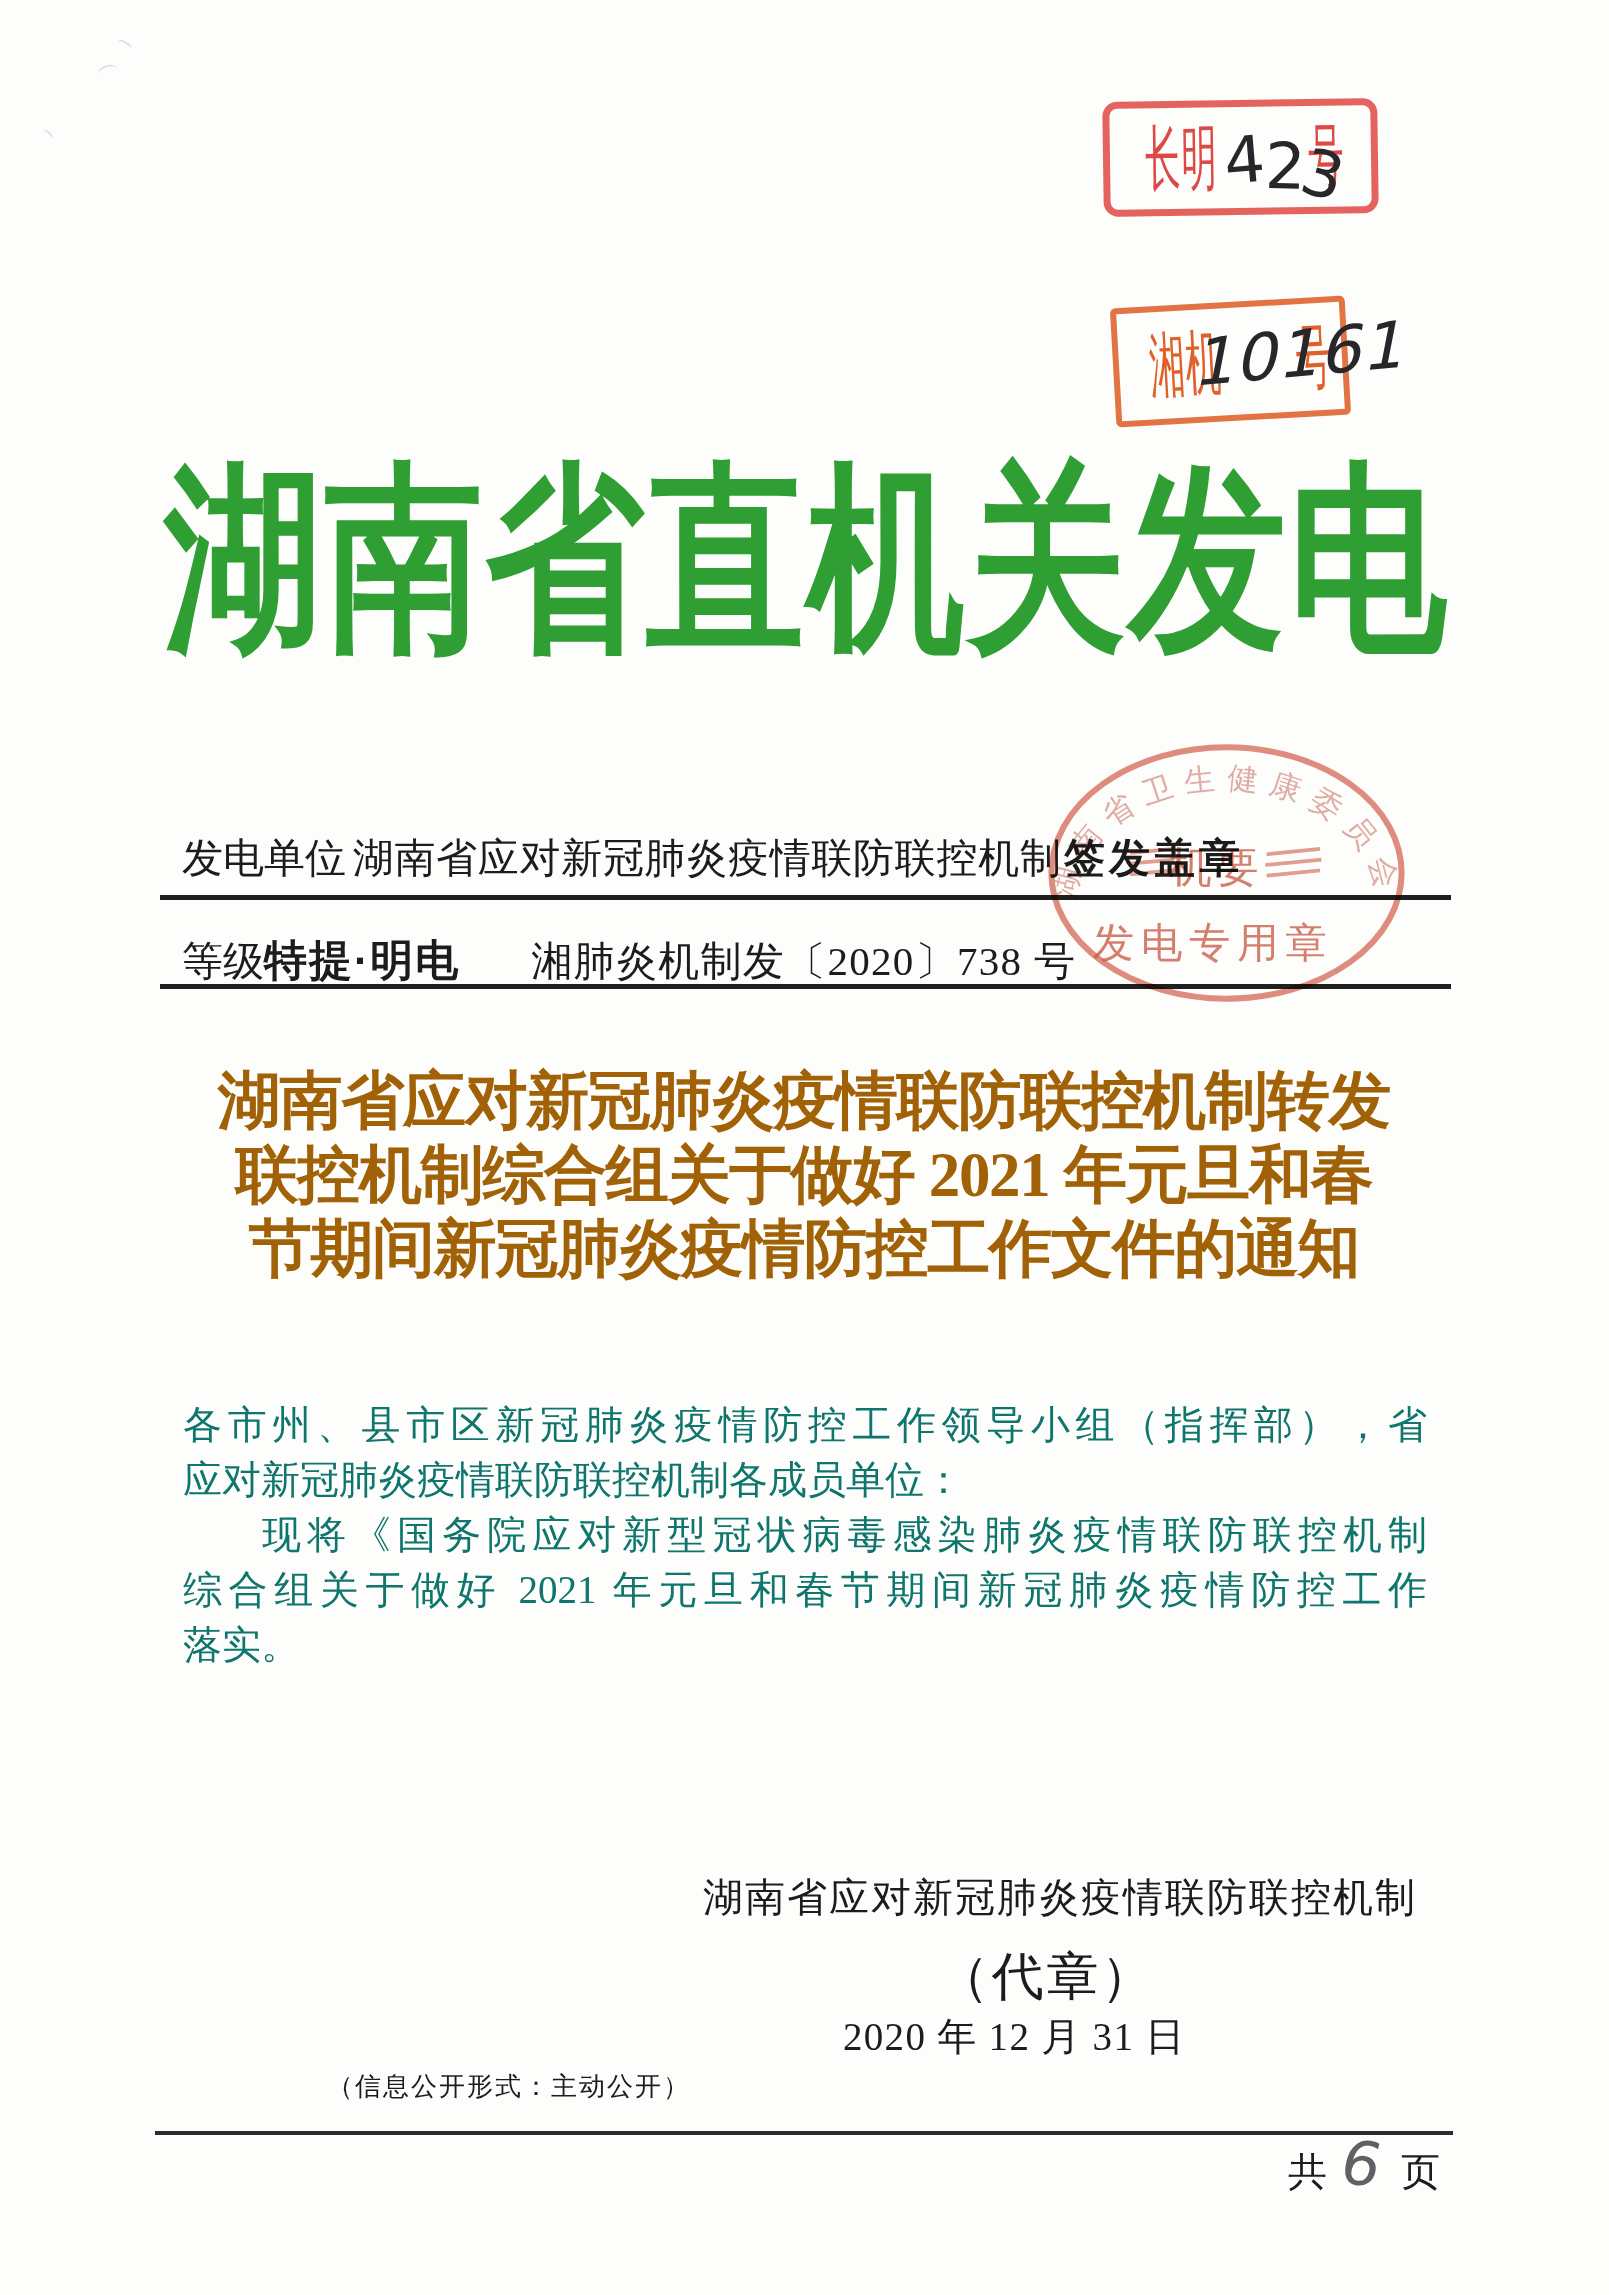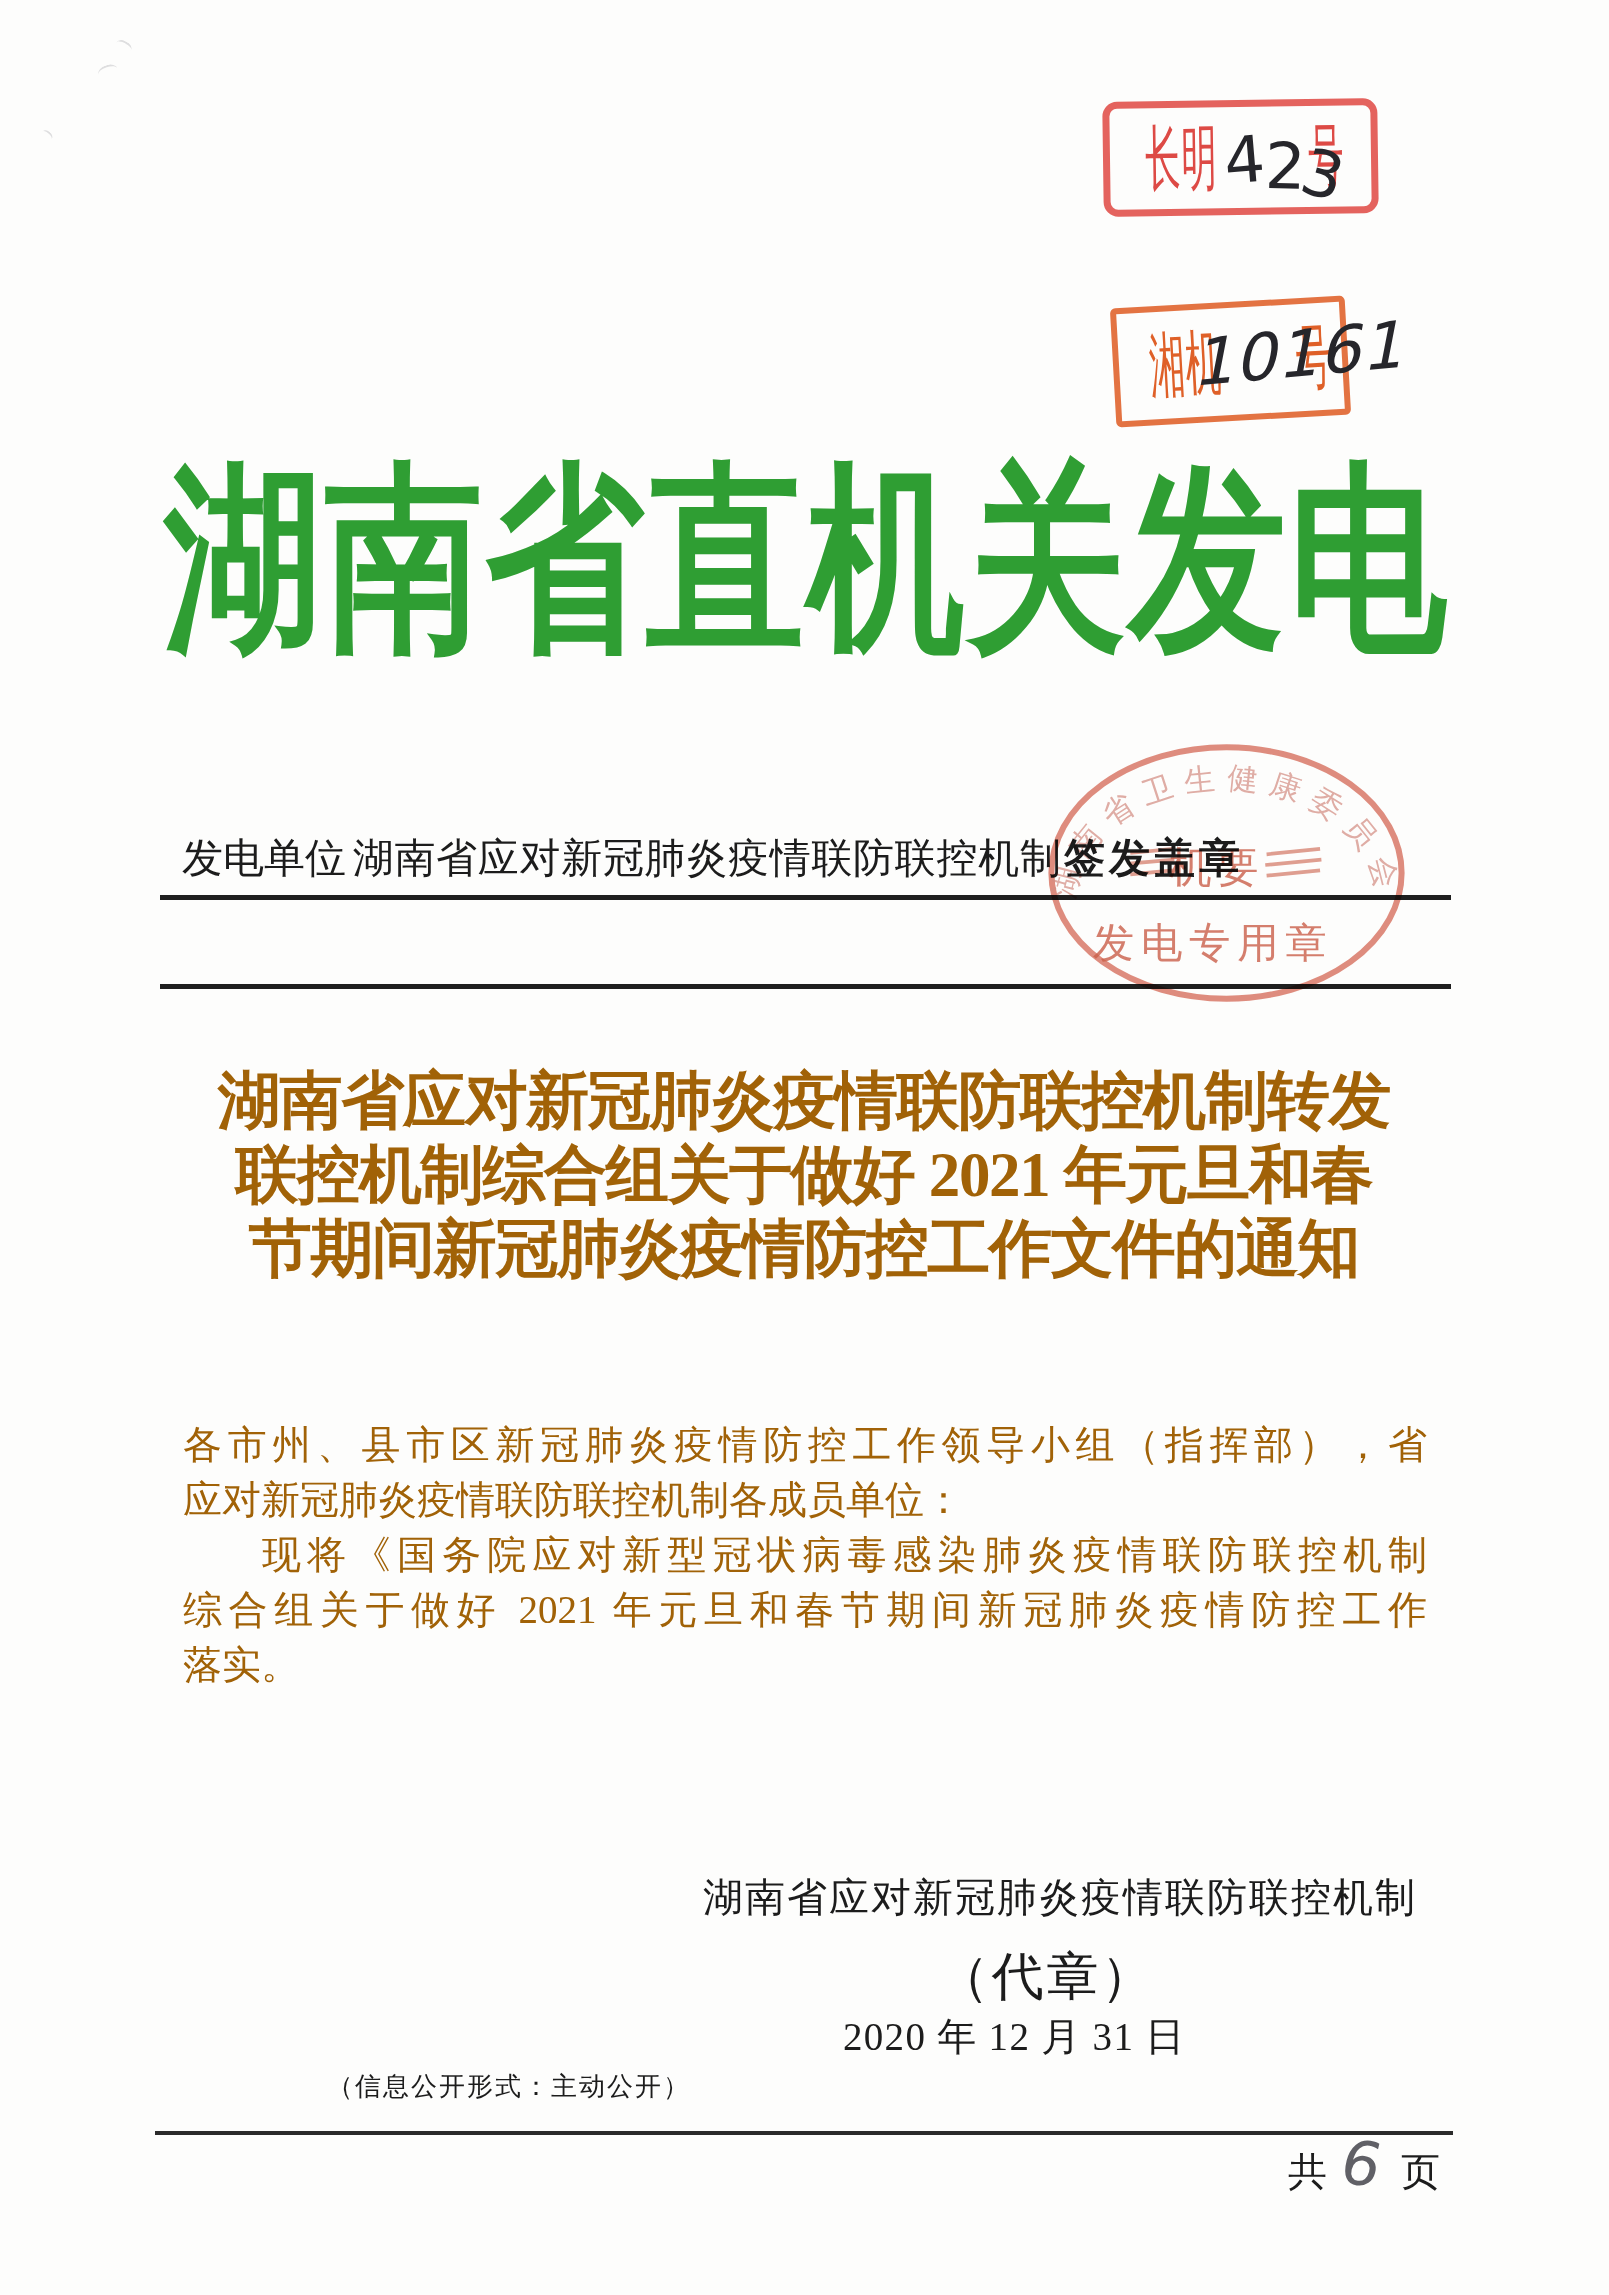--- a/index.html
+++ b/index.html
@@ -82,21 +82,21 @@
 
   
   .doctitle{
     left:160px;top:1064px;width:1288px;
     text-align:center;font-weight:800;
     font-size:63px;line-height:74px;letter-spacing:-1.3px;
     color:#a16207;
   }
 
   
-  .bodyblock{left:183px;top:1397px;width:1244px;font-size:39px;color:#a16207;margin-top:20px;}
+  .bodyblock{left:183px;top:1397px;width:1244px;font-size:39px;color:#0f766e;}
   .bline{height:55px;line-height:55px;white-space:nowrap;}
   .just{text-align:justify;text-align-last:justify;white-space:normal;}
   .indent{padding-left:79px;}
 
   
   .sig-org{right:192px;top:1870px;font-size:40px;letter-spacing:2px;}
   .sig-proxy{left:937px;top:1942px;font-size:52px;letter-spacing:2.7px;}
   .sig-date{left:843px;top:2010px;font-size:39px;letter-spacing:1.3px;}
   .disclosure{left:279px;top:2069px;font-size:26px;letter-spacing:2px;margin-left:48px;}
   .pages{top:2145px;font-size:39px;letter-spacing:1.3px;}
@@ -128,20 +128,25 @@
     <span>湖南省直机关发电</span>
   </div>
 
   <div class="abs inforow row1">
     <span>发电单位</span>
     <span style="margin-left:6.7px;letter-spacing:0.7px">湖南省应对新冠肺炎疫情联防联控机制</span>
     <span class="note">签发盖章</span>
   </div>
   <div class="abs rule rule1"></div>
 
+  <div class="abs inforow row2">
+    <span>等级</span>
+    <span class="lv">特提·明电</span>
+    <span class="docnum">湘肺炎机制发〔2020〕738 号</span>
+  </div>
   <div class="abs rule rule2"></div>
 
   <svg class="abs seal" width="369" height="270" viewBox="0 0 552 404">
     <ellipse cx="276" cy="208" rx="262" ry="188" fill="none" stroke="#d15a45" stroke-width="9" opacity=".75"></ellipse>
     <path id="sealArc" d="M 50 250 A 226 168 0 1 1 502 250" fill="none"></path>
     <text font-size="46" fill="#d2857a" opacity=".72" letter-spacing="16" font-family="Liberation Serif, serif">
       <textPath href="#sealArc" startOffset="50%" text-anchor="middle">湖南省卫生健康委员会</textPath>
     </text>
 
     <g stroke="#c8523a" stroke-width="5.5" opacity=".6">

